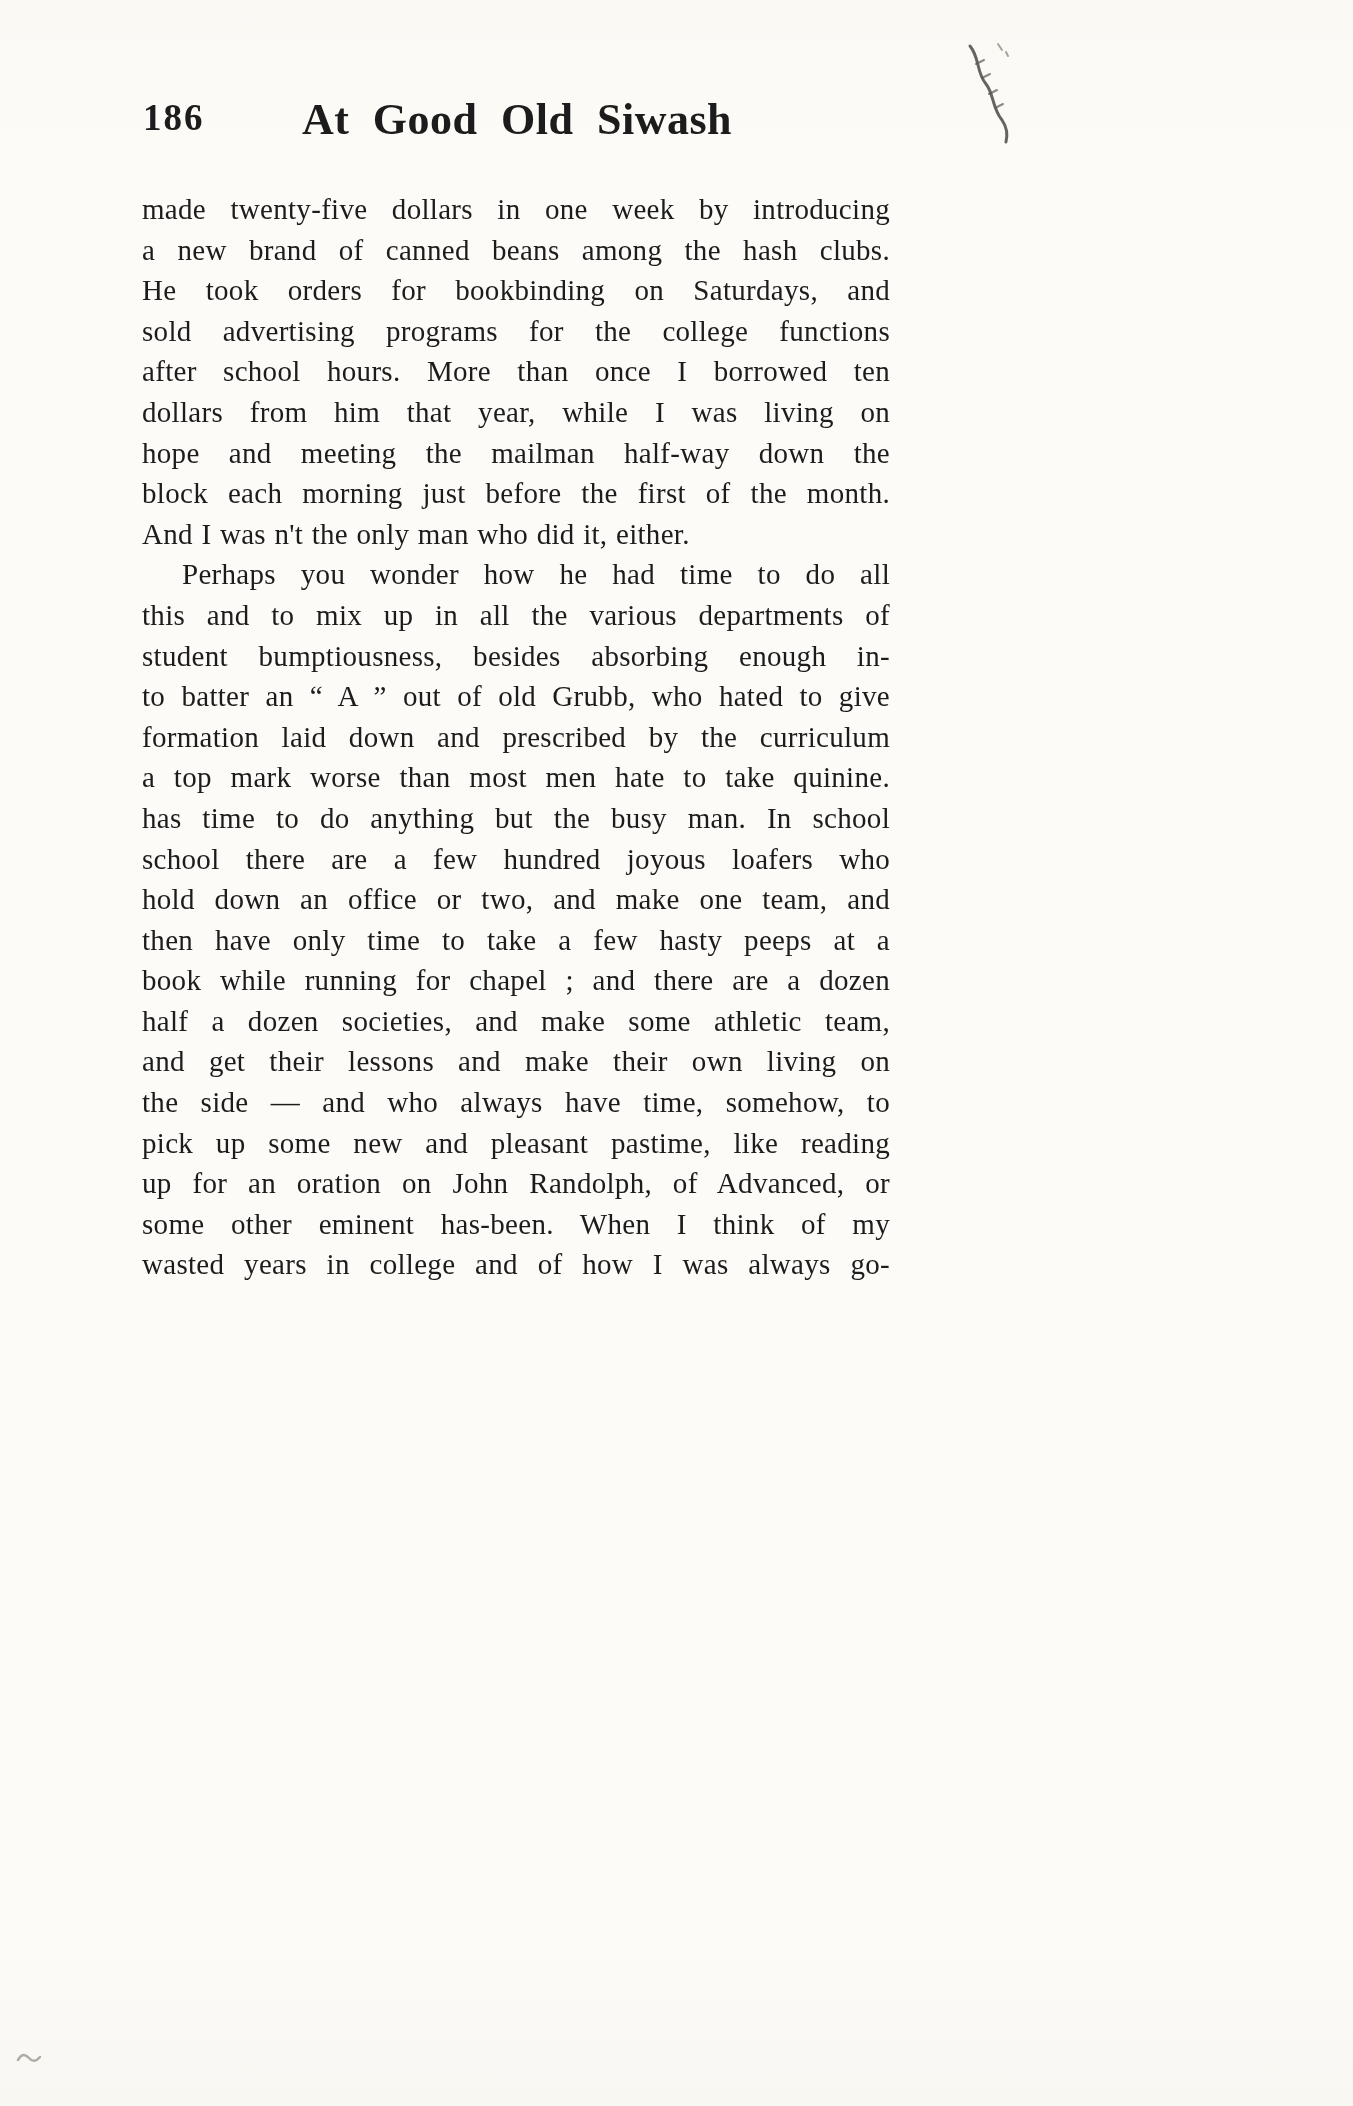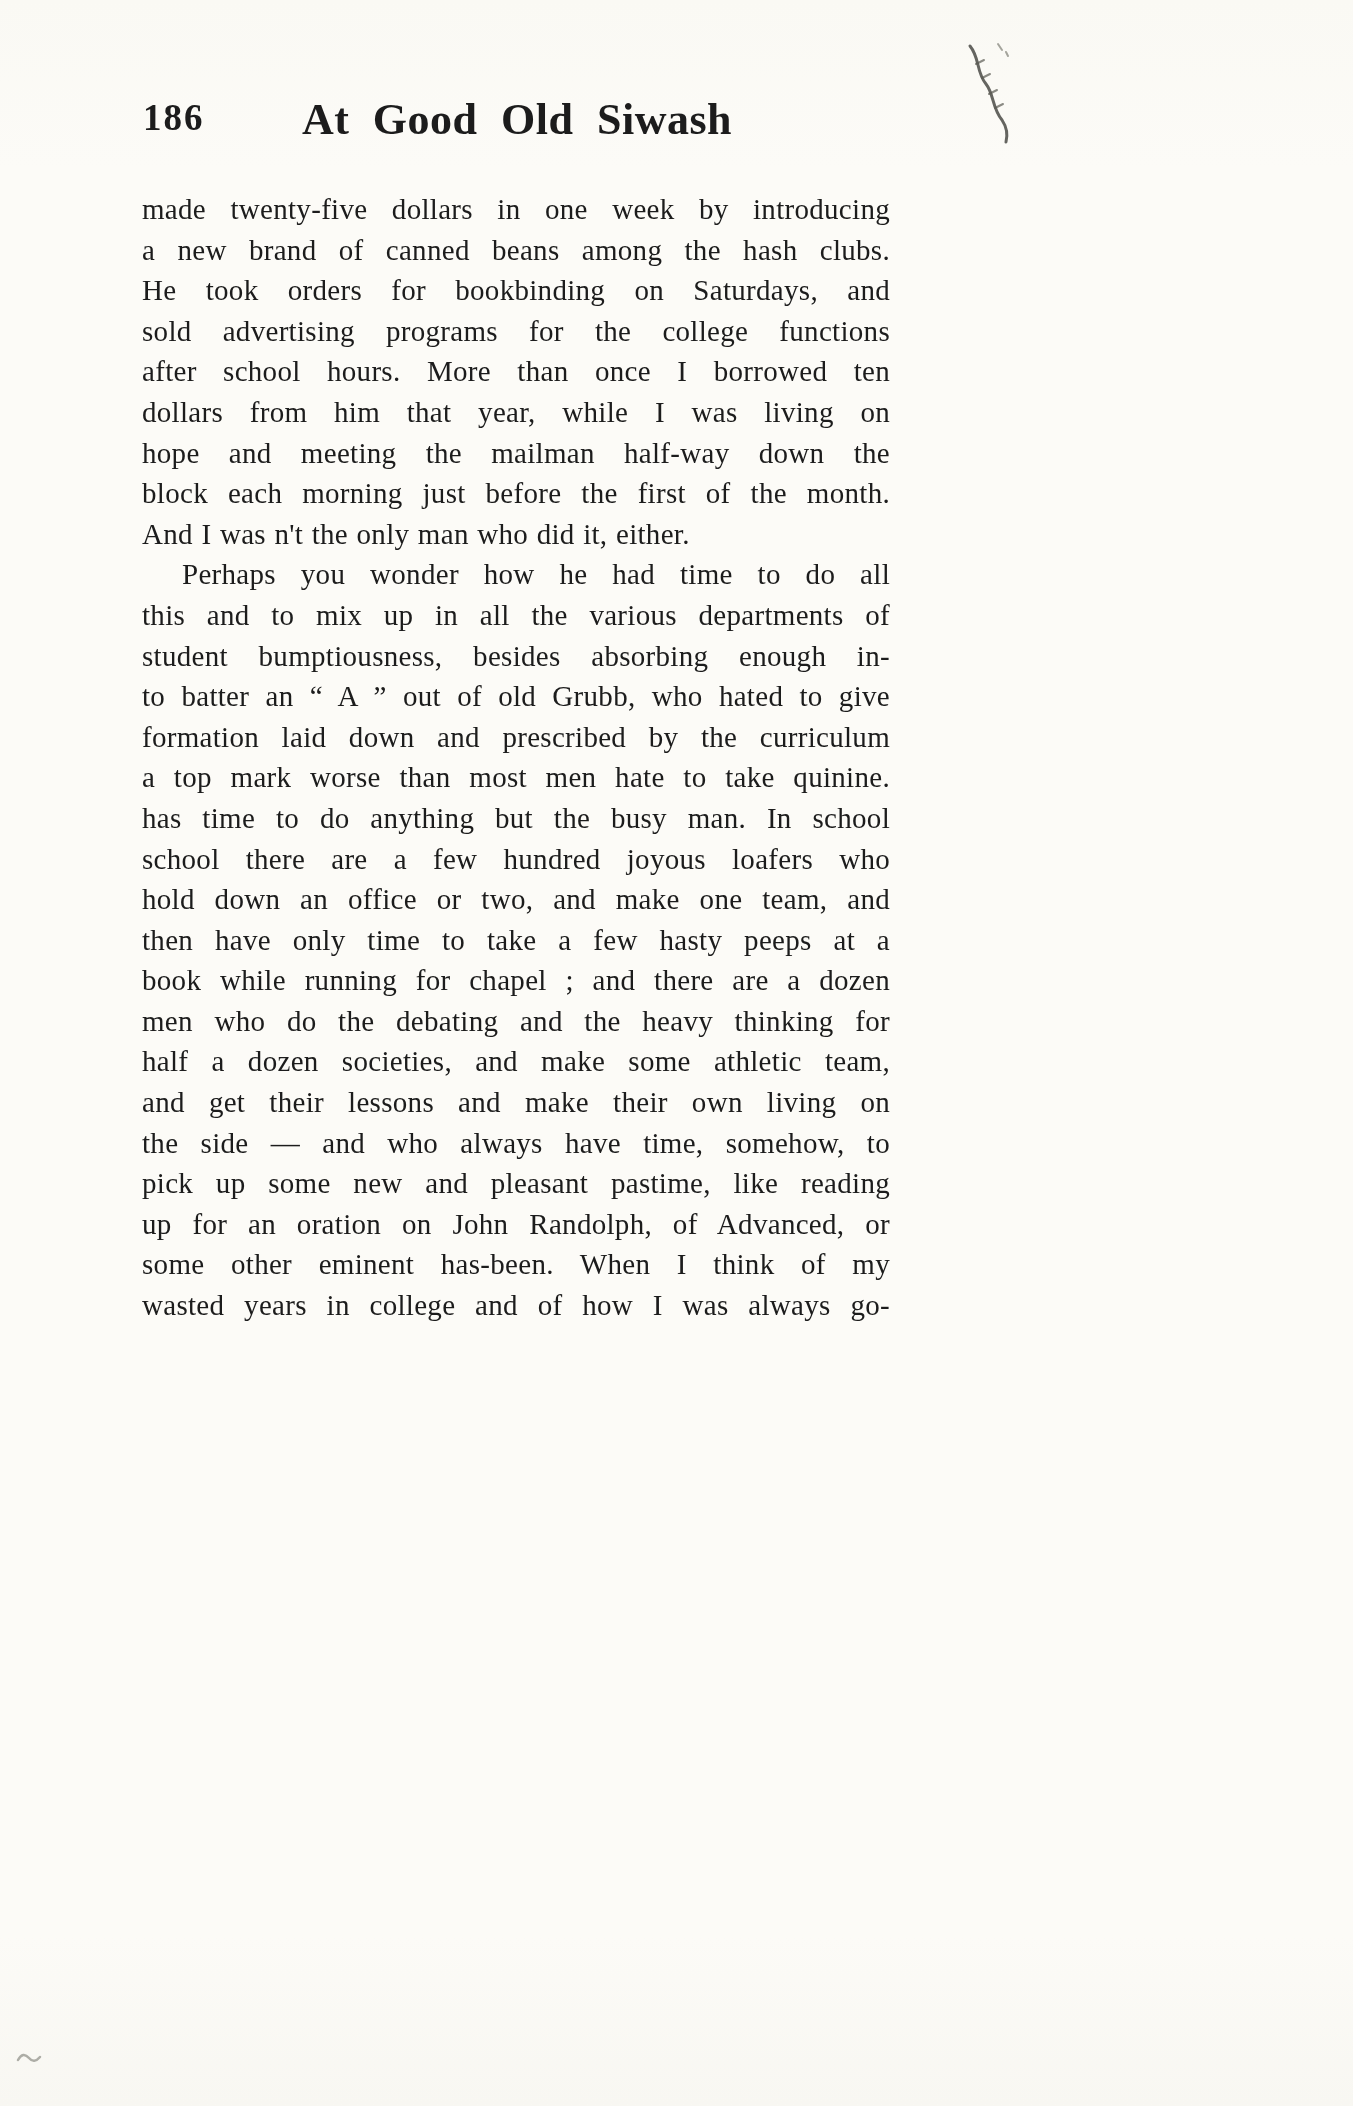--- a/index.html
+++ b/index.html
@@ -100,21 +100,20 @@
       <div class="line">this and to mix up in all the various departments of</div>
       <div class="line">student bumptiousness, besides absorbing enough in-</div>
       <div class="line">to batter an “ A ” out of old Grubb, who hated to give</div>
       <div class="line">formation laid down and prescribed by the curriculum</div>
       <div class="line">a top mark worse than most men hate to take quinine.</div>
       <div class="line">has time to do anything but the busy man.  In school</div>
       <div class="line">school there are a few hundred joyous loafers who</div>
       <div class="line">hold down an office or two, and make one team, and</div>
       <div class="line">then have only time to take a few hasty peeps at a</div>
       <div class="line">book while running for chapel ;  and there are a dozen</div>
-      <div class="line">men who do the debating and the heavy thinking for</div>
       <div class="line">half a dozen societies, and make some athletic team,</div>
       <div class="line">and get their lessons and make their own living on</div>
       <div class="line">the side — and who always have time, somehow, to</div>
       <div class="line">pick up some new and pleasant pastime, like reading</div>
       <div class="line">up for an oration on John Randolph, of Advanced, or</div>
       <div class="line">some other eminent has-been.  When I think of my</div>
       <div class="line">wasted years in college and of how I was always go-</div>
     </div>
 
   </div>

